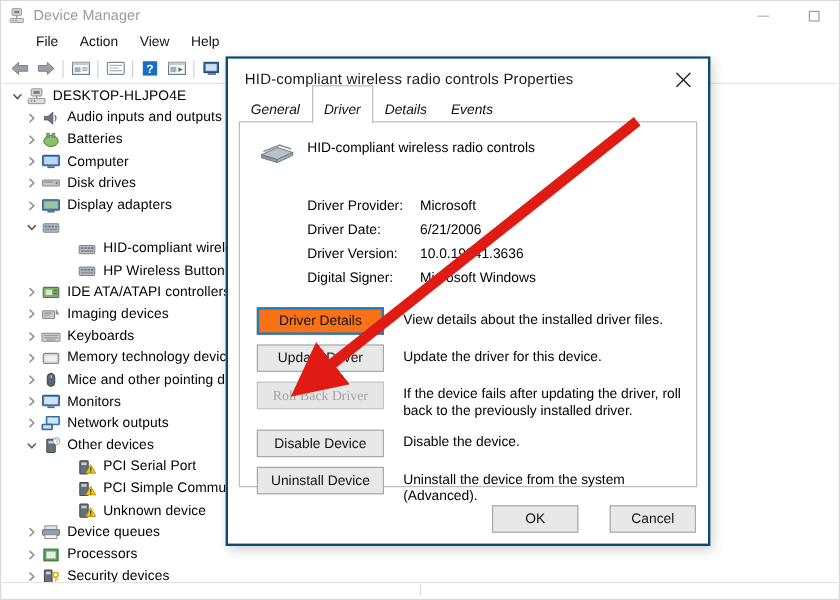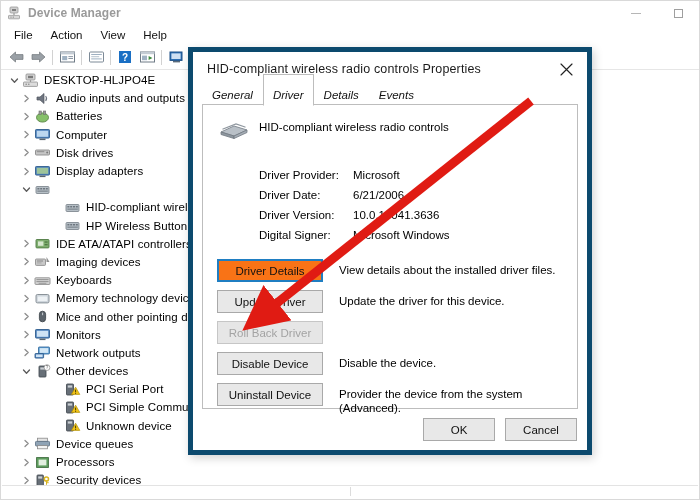--- a/index.html
+++ b/index.html
@@ -8,29 +8,29 @@
     font-family:"Liberation Sans","DejaVu Sans",sans-serif;
     font-size:11px;color:#000;background:#fff;
     -webkit-font-smoothing:antialiased;
   }
   #app{position:relative;width:700px;height:500px;background:#fff;overflow:hidden;}
 
   
   .dm-window{position:absolute;left:0;top:0;width:700px;height:500px;background:#ffffff;
              border:1px solid #d9d9d9;box-sizing:border-box;}
 
-  .titlebar{position:relative;height:24px;background:#ffffff;display:flex;align-items:center;font-weight:bold;}
+  .titlebar{position:relative;height:24px;background:#ffffff;display:flex;align-items:center;}
   .title-icon{width:14px;height:14px;margin-left:6px;margin-right:7px;position:relative;flex:0 0 auto;}
   .title-text{font-size:12px;color:#9a9a9a;letter-spacing:.1px;}
   .wincontrols{position:absolute;right:0;top:0;height:24px;display:flex;}
   .wc{width:42px;height:24px;display:flex;align-items:center;justify-content:center;}
   .wc .min{width:10px;height:1px;background:#b6b6b6;display:block;}
   .wc .max{width:9px;height:9px;border:1px solid #9f9f9f;display:block;box-sizing:border-box;}
 
-  .menubar{height:20px;display:flex;align-items:center;padding-left:4px;background:#fff;}
+  .menubar{height:20px;display:flex;align-items:center;padding-left:20px;background:#fff;}
   .menu-item{font-size:11.5px;color:#111;padding:2px 9px;cursor:default;}
 
   .toolbar{height:24px;display:flex;align-items:center;padding-left:4px;
            background:#fff;border-bottom:1px solid #e6e6e6;}
   .tb-btn{width:22px;height:22px;display:flex;align-items:center;justify-content:center;position:relative;}
   .tb-sep{width:1px;height:15px;background:#d2d2d2;margin:0 3px;}
 
   .treepane{position:absolute;left:1px;top:70px;right:1px;bottom:13px;background:#fff;overflow:hidden;}
   .trow{display:flex;align-items:center;height:18.2px;white-space:nowrap;padding-left:4px;}
   .chev{width:15px;flex:0 0 15px;display:flex;align-items:center;justify-content:center;color:#6b6b6b;font-size:9px;}
@@ -40,21 +40,21 @@
   .ind0{padding-left:5px;}
   .ind1{padding-left:17px;}
   .ind2{padding-left:47px;}
 
   .statusbar{position:absolute;left:1px;right:1px;bottom:1px;height:12px;
              background:#fff;border-top:1px solid #e3e3e3;display:flex;}
   .sb-grip{position:absolute;left:50%;top:1px;width:1px;height:9px;background:#dcdcdc;}
 
   
   .dialog{position:absolute;left:188px;top:47px;width:404px;height:408px;
-          background:#ffffff;border:5px solid #0c4a6e;box-sizing:border-box;
+          background:#ffffff;border:2px solid #0c4a6e;box-sizing:border-box;
           box-shadow:2px 3px 9px rgba(0,0,0,.18);}
   .dlg-title{height:34px;display:flex;align-items:center;position:relative;background:#fff;}
   .dlg-title-text{font-size:12.5px;color:#1a1a1a;margin-left:14px;letter-spacing:.15px;}
   .dlg-close{position:absolute;right:0;top:0;width:42px;height:34px;display:flex;align-items:center;justify-content:center;}
   .dlg-close svg{display:block;}
 
   .tabstrip{position:relative;height:19px;margin:0 9px;display:flex;align-items:flex-end;}
   .tab{font-size:11.5px;color:#111;padding:2px 9px 3px 9px;border:1px solid transparent;
        background:transparent;position:relative;top:0;font-style:italic;}
   .tab.active{background:#fff;border:1px solid #bdbdbd;border-bottom-color:#fff;z-index:3;
@@ -72,24 +72,24 @@
   .plabel{width:94px;flex:0 0 94px;font-size:11.5px;color:#000;}
   .pvalue{font-size:11.5px;color:#000;}
 
   .btnrows{margin-top:14px;}
   .brow{display:flex;align-items:flex-start;margin-bottom:8px;padding-left:14px;}
   .dbtn{width:106px;height:23px;flex:0 0 106px;box-sizing:border-box;
         background:#e8e8e8;border:1px solid #a9a9a9;
         font-family:"Liberation Sans",sans-serif;font-size:11.5px;color:#111;
         display:flex;align-items:center;justify-content:center;}
   .dbtn.focused{border:2px solid #1f7ec2;background:#f97316;}
-  .dbtn.disabled{color:#a3a3a3;background:#e6e6e6;border:1px solid #c6c6c6;}
+  .dbtn.disabled{color:#a3a3a3;background:#e6e6e6;border:1px solid #c6c6c6;font-family:Liberation Serif, serif;}
   .bdesc{margin-left:16px;font-size:11.5px;color:#000;line-height:14px;padding-top:4px;max-width:238px;}
 
-  .dlg-footer{position:absolute;right:10px;bottom:9px;display:flex;gap:10px;}
+  .dlg-footer{position:absolute;right:10px;bottom:9px;display:flex;gap:26px;}
   .fbtn{width:72px;height:23px;box-sizing:border-box;background:#e8e8e8;border:1px solid #a9a9a9;
         font-size:11.5px;color:#111;display:flex;align-items:center;justify-content:center;}
 
   
   .arrow-layer{position:absolute;left:0;top:0;width:700px;height:500px;pointer-events:none;}
 </style>
 </head>
 <body>
 
 <div id="app">
@@ -549,28 +549,29 @@
           <div class="brow">
             <div class="dbtn focused">Driver Details</div>
             <div class="bdesc">View details about the installed driver files.</div>
           </div>
           <div class="brow">
             <div class="dbtn">Update Driver</div>
             <div class="bdesc">Update the driver for this device.</div>
           </div>
           <div class="brow">
             <div class="dbtn disabled">Roll Back Driver</div>
+            <div class="bdesc">If the device fails after updating the driver, roll back to the previously installed driver.</div>
           </div>
           <div class="brow">
             <div class="dbtn">Disable Device</div>
             <div class="bdesc">Disable the device.</div>
           </div>
           <div class="brow">
             <div class="dbtn">Uninstall Device</div>
-            <div class="bdesc">Provider the device from the system (Advanced).</div>
+            <div class="bdesc">Uninstall the device from the system (Advanced).</div>
           </div>
         </div>
     </div>
 
     <div class="dlg-footer">
       <div class="fbtn">OK</div>
       <div class="fbtn">Cancel</div>
     </div>
   </div>
 

